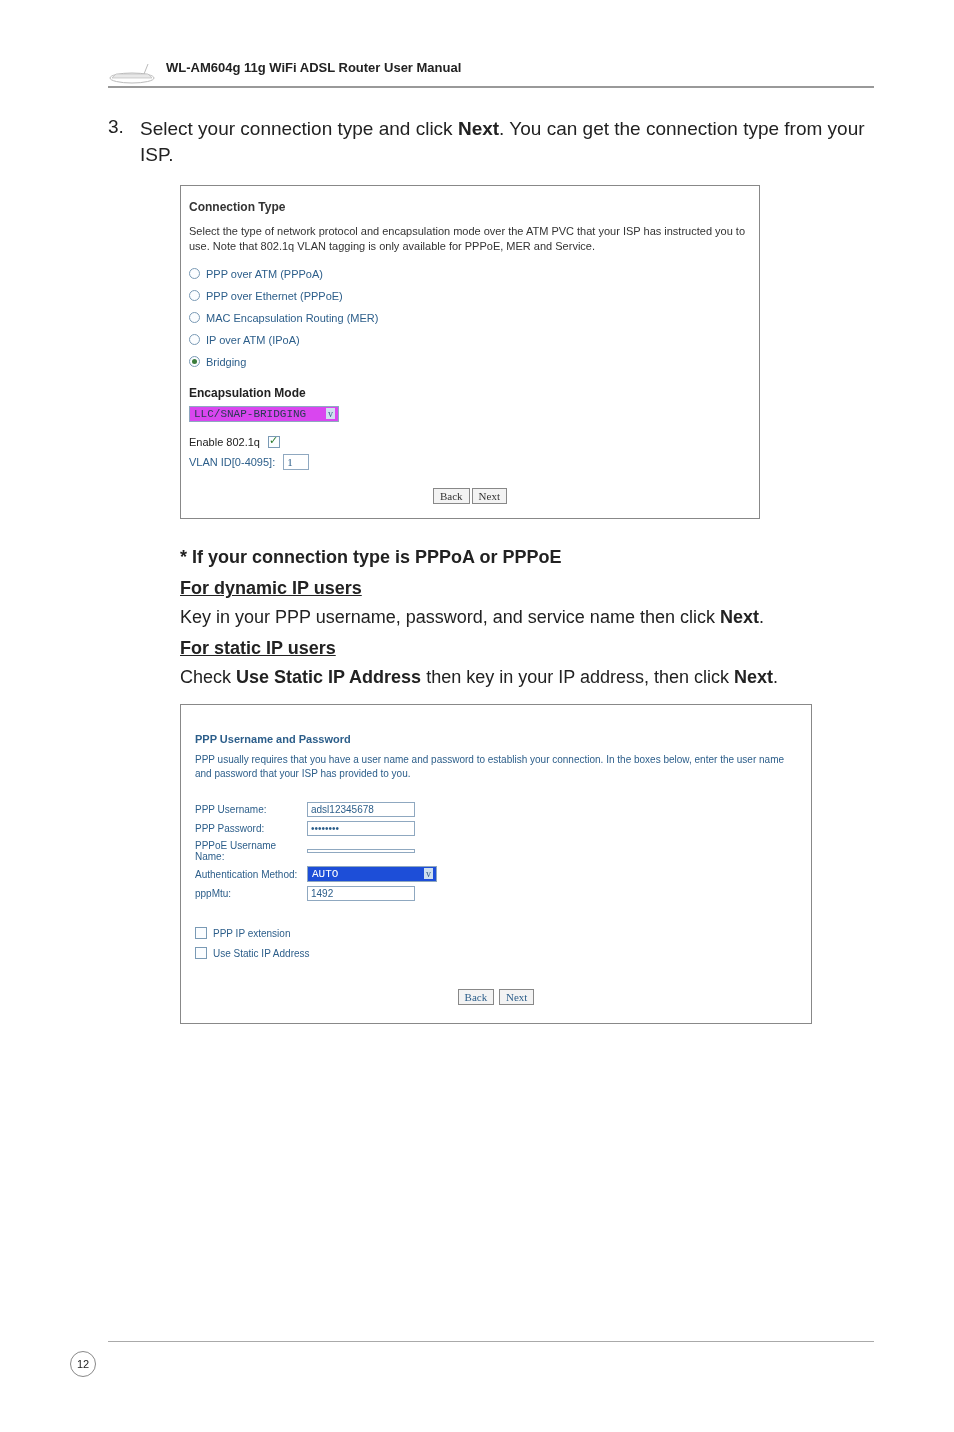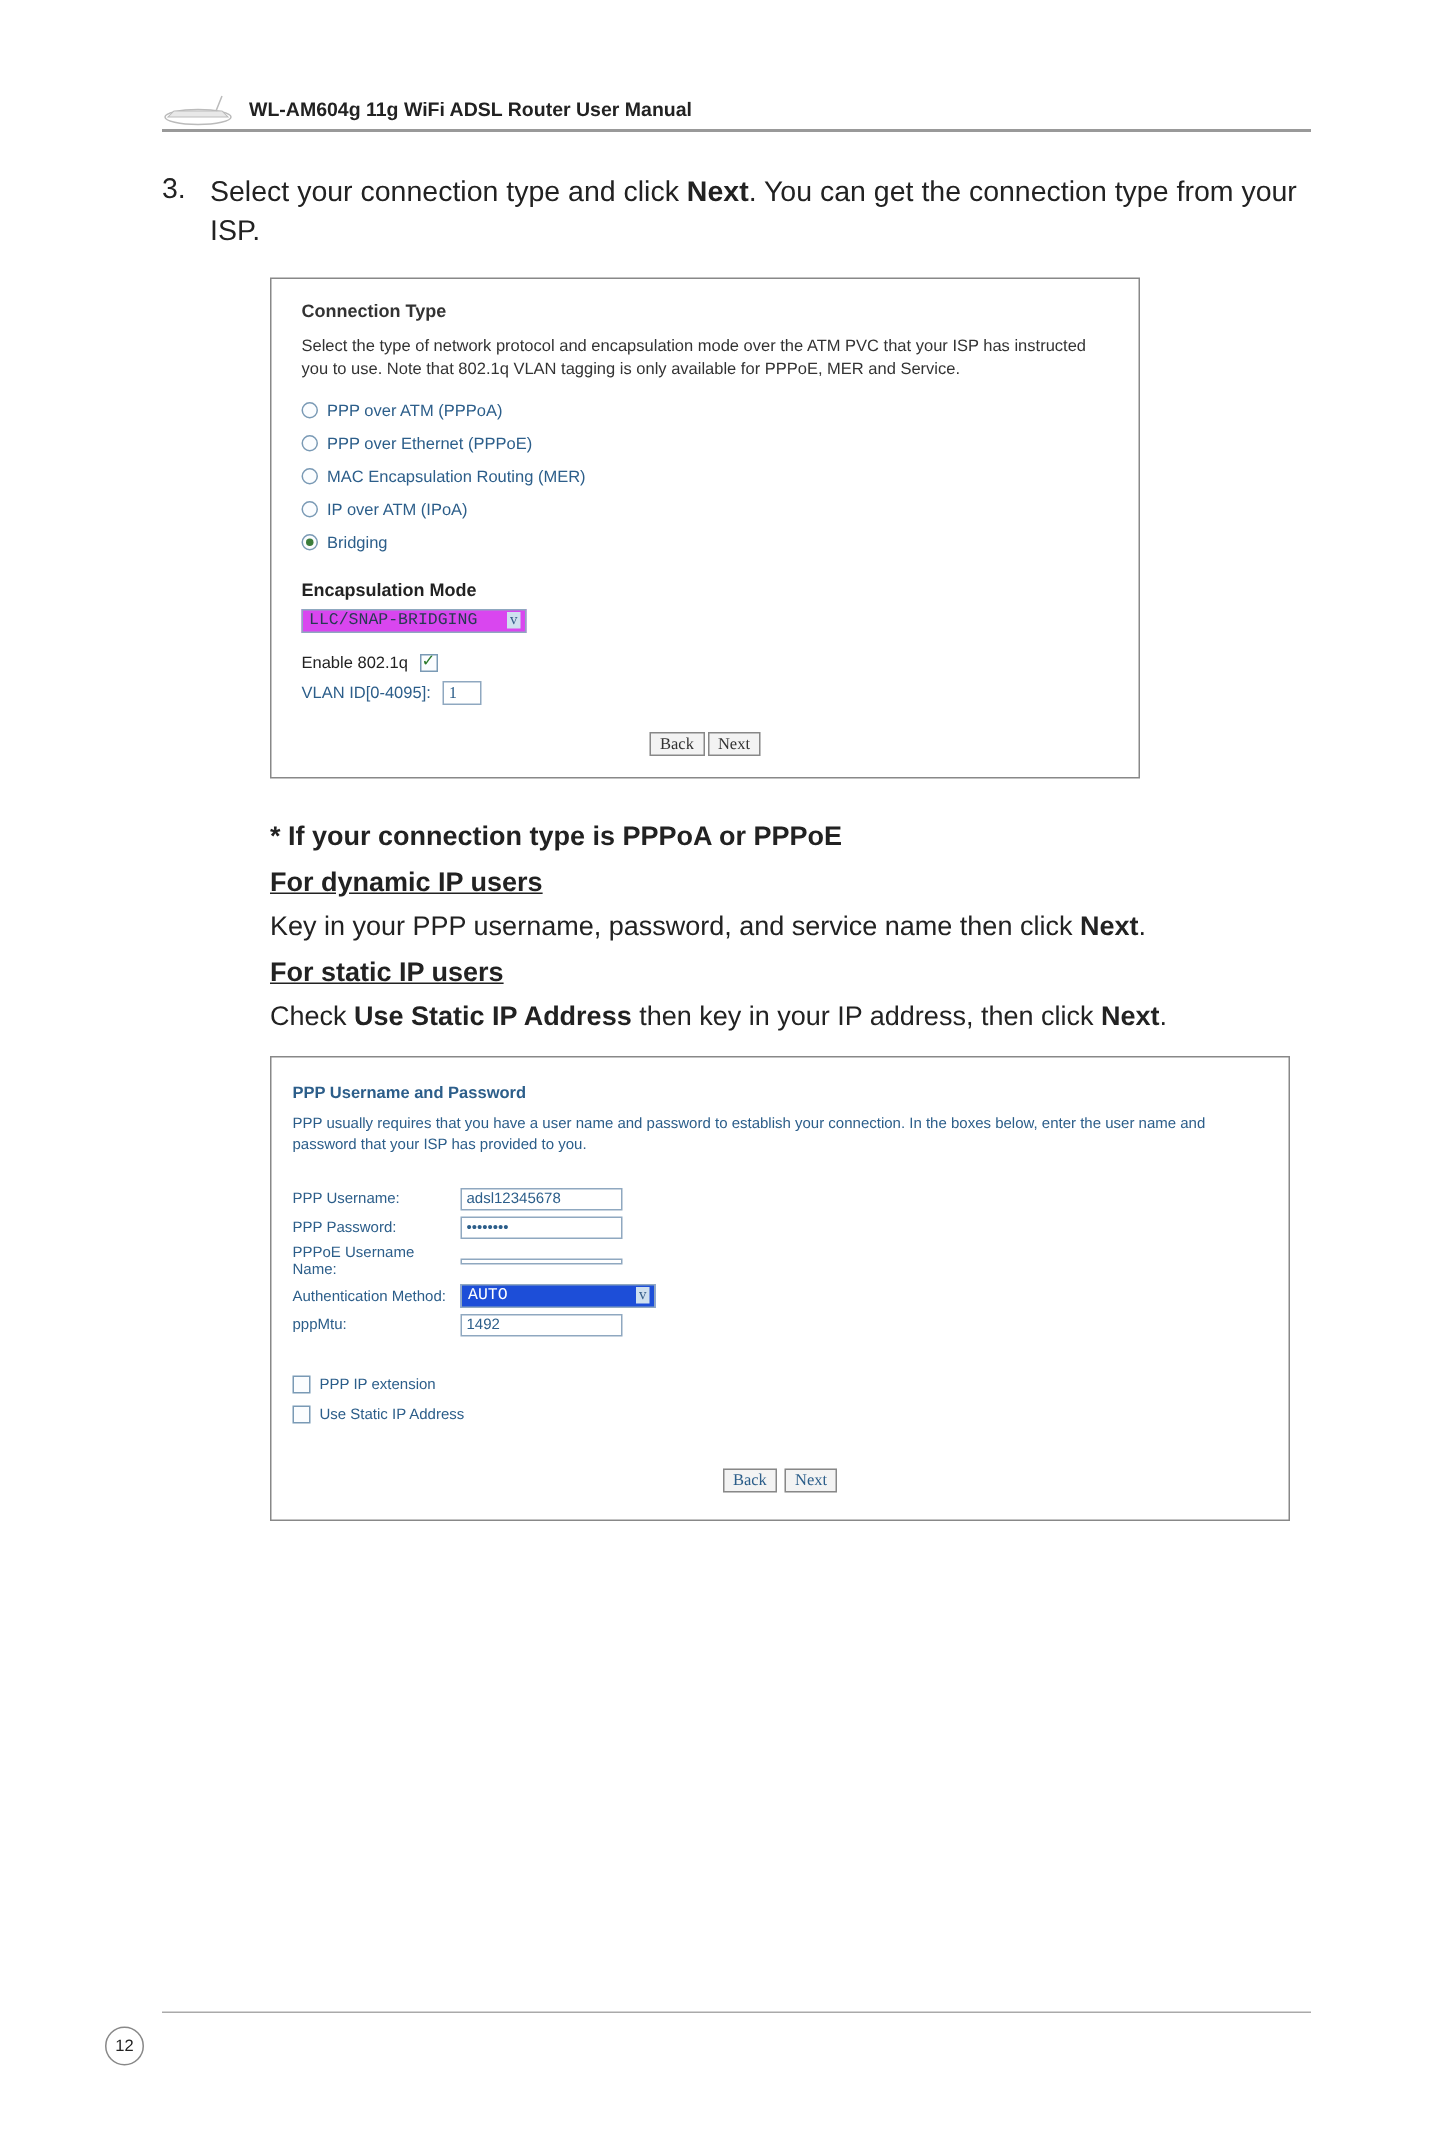--- a/index.html
+++ b/index.html
@@ -9,21 +9,20 @@
     background: #fff;
     font-family: Arial, Helvetica, sans-serif;
     color: #222;
     position: relative;
   }
   .page {
     padding: 60px 80px 0 108px;
   }
   .header-row {
     display: flex;
-    align-items: center;
     border-bottom: 2px solid #999;
     padding-bottom: 2px;
     margin-bottom: 28px;
   }
   .header-icon {
     width: 48px;
     height: 24px;
     margin-right: 10px;
     display: inline-block;
   }
@@ -45,21 +44,21 @@
   .step-text {
     font-size: 19px;
     line-height: 1.35;
   }
   .bold { font-weight: bold; }
   .panel {
     margin: 0 0 28px 72px;
     border: 1px solid #888;
     width: 580px;
     background: #fff;
-    padding: 14px 20px;
+    padding: 14px 8px;
     font-size: 11px;
     font-family: Tahoma, Arial, sans-serif;
     color: #333;
   }
   .panel-head {
     font-weight: bold;
     font-size: 12px;
     margin-bottom: 10px;
   }
   .panel-desc {
@@ -115,22 +114,22 @@
     border:1px solid #888; background:#f3f3f3; font-size:11px; padding:1px 6px;
     font-family: Tahoma; display:inline-block; margin:0 1px;
   }
   .indent-block { margin-left: 72px; }
   .asterisk-line { font-size: 18px; font-weight: bold; margin-bottom: 10px; }
   .u-head { font-size: 18px; font-weight: bold; text-decoration: underline; margin-bottom: 6px; }
   .body-line { font-size: 18px; margin-bottom: 8px; line-height:1.4; }
 
   
   .panel2 {
-    margin: 14px 0 0 72px; border:1px solid #888; width: 680px; background:#fff;
-    padding: 18px 14px 18px; font-size: 10px; font-family: Tahoma, Arial, sans-serif; color:#2c5e8a;
+    margin: 14px 0 0 72px; border:1px solid #888; width: 632px; background:#fff;
+    padding: 28px 14px 18px; font-size: 10px; font-family: Tahoma, Arial, sans-serif; color:#2c5e8a;
   }
   .panel2 .phead { font-weight:bold; font-size:11px; color:#2c5e8a; margin-bottom:8px; }
   .panel2 .pdesc { font-size:10px; color:#2c5e8a; margin-bottom:22px; line-height:1.35; }
   .form-row { display:flex; align-items:center; margin:4px 0; }
   .form-label { width: 112px; font-size:10px; }
   .form-input {
     border:1px solid #8fa8c0; background:#fff; font-size:10px; padding:1px 3px;
     min-width: 108px; display:inline-block; color:#2c5e8a;
   }
   .chk-line { margin-top:14px; display:flex; align-items:center; gap:6px; }

